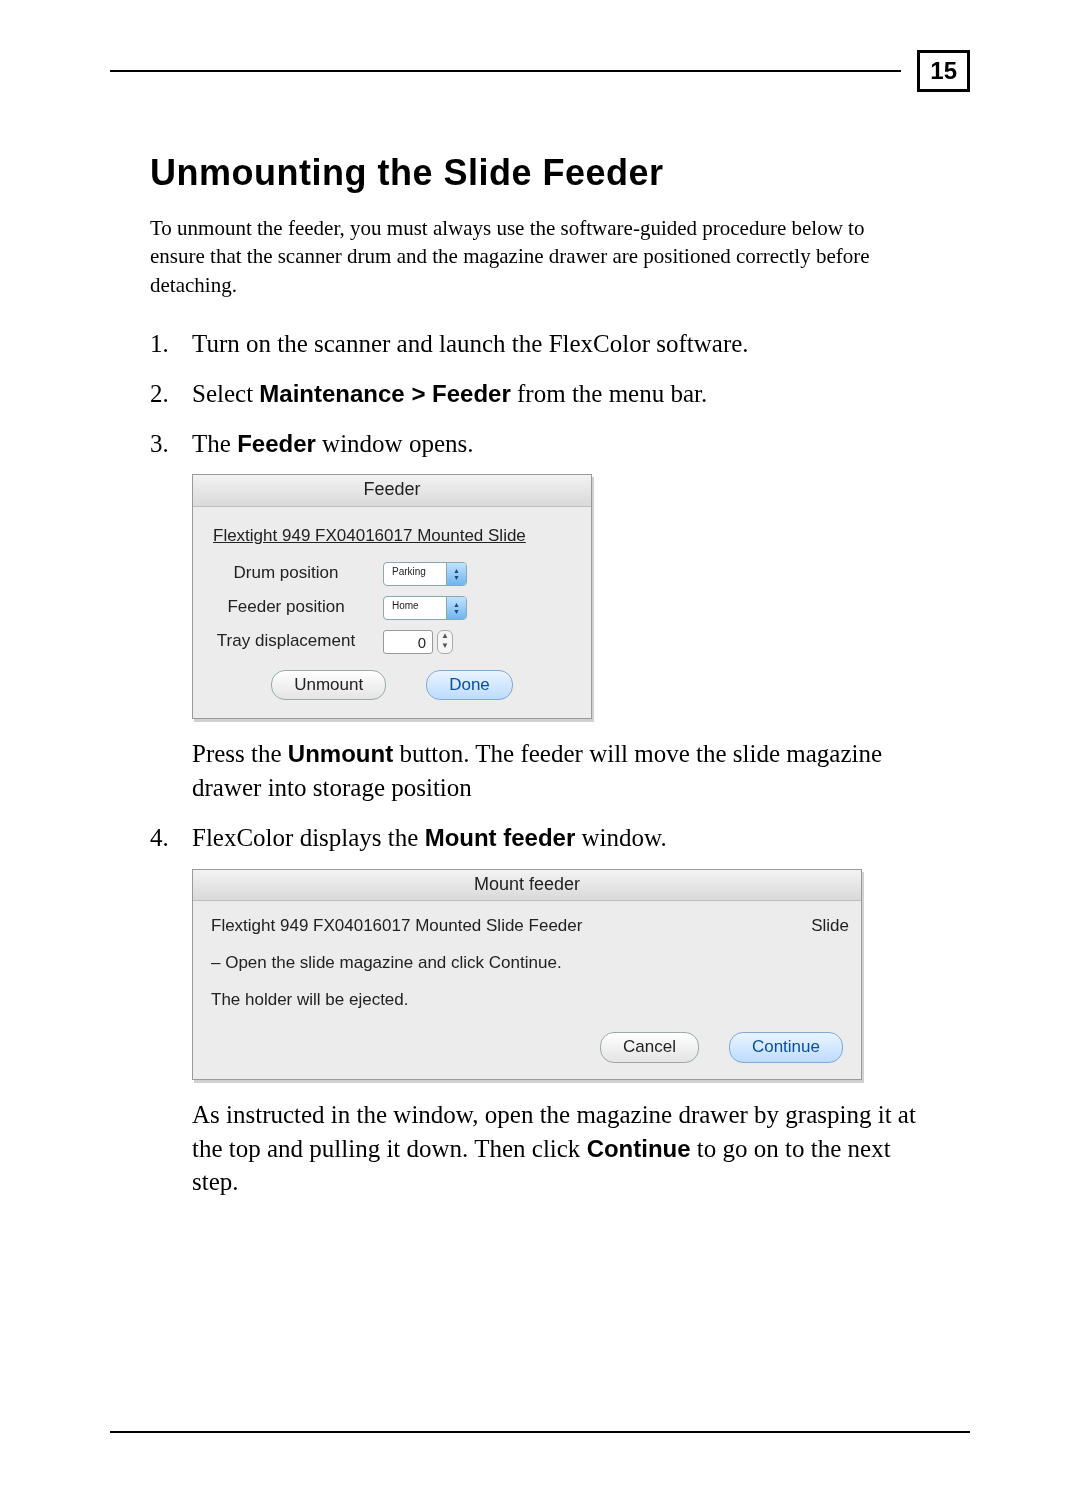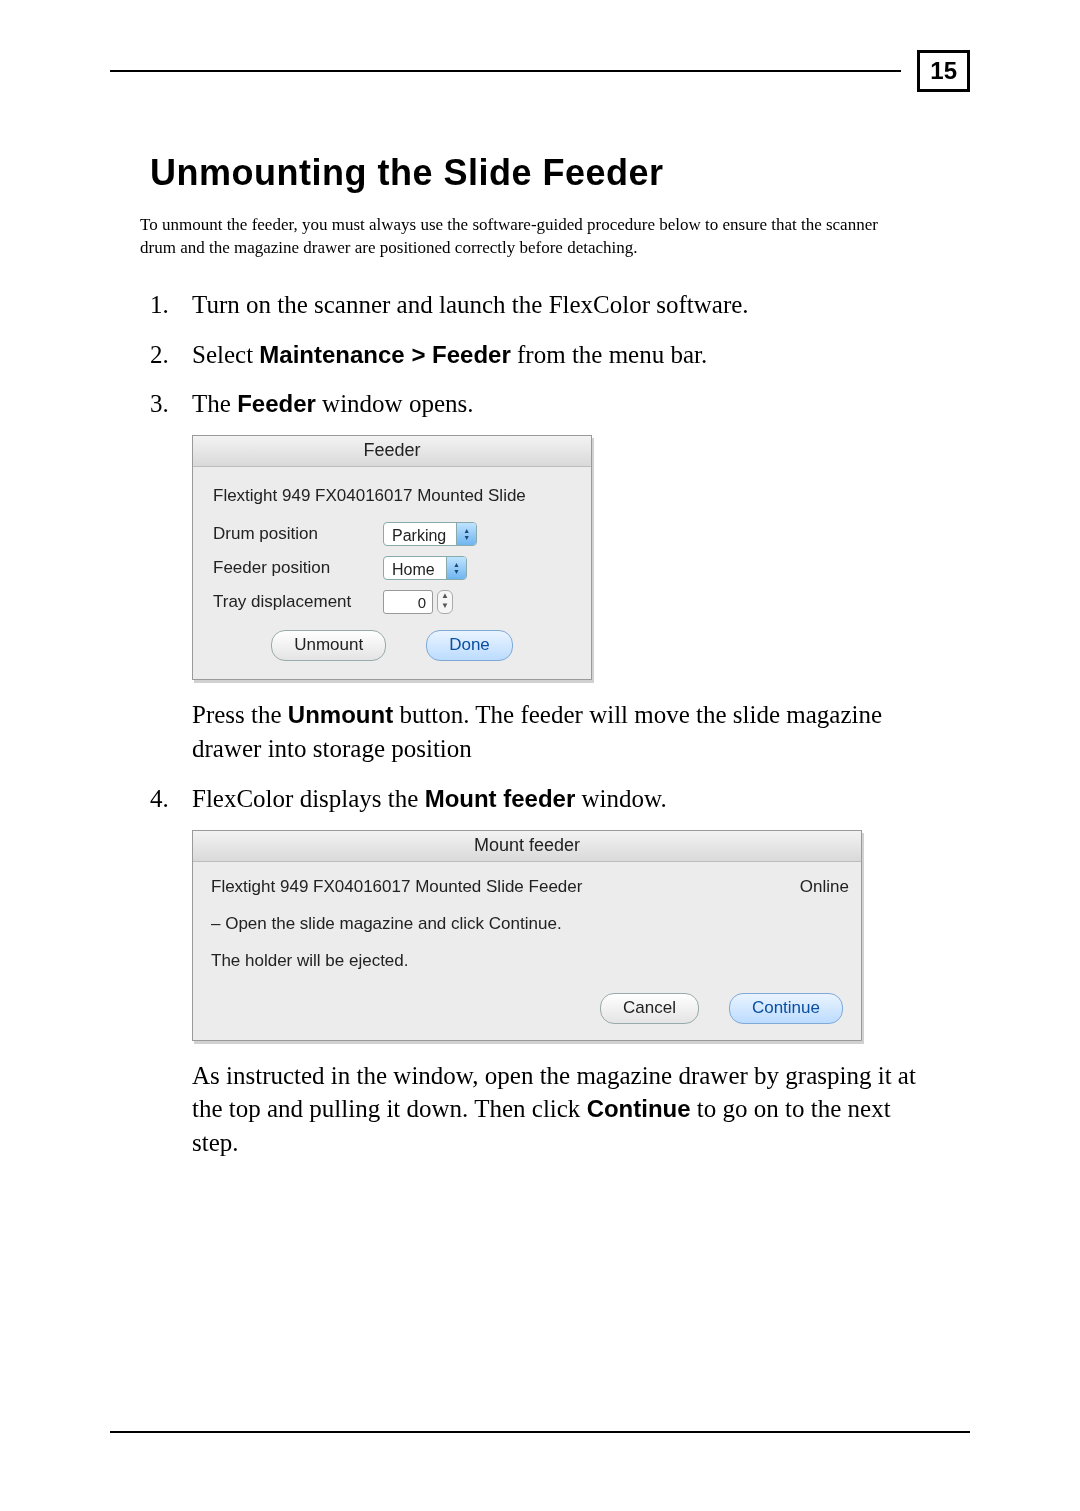--- a/index.html
+++ b/index.html
@@ -35,23 +35,23 @@
     font-size: 24px;
   }
   h1.section-title {
     font-family: Arial, Helvetica, sans-serif;
     font-weight: 900;
     font-size: 36px;
     margin: 0 0 20px 40px;
     letter-spacing: 0.5px;
   }
   .bodytext {
-    font-size: 17px;
+    font-size: 21px;
     line-height: 1.35;
-    margin: 0 0 28px 30px;
+    margin: 0 0 28px 40px;
     max-width: 760px;
   }
   ol.steps {
     list-style: none;
     margin-left: 40px;
     counter-reset: step;
     max-width: 780px;
   }
   ol.steps > li {
     counter-increment: step;
@@ -81,27 +81,27 @@
     width: 400px;
   }
   .dialog .titlebar {
     background: linear-gradient(#f3f3f3,#d9d9d9);
     text-align: center;
     font-size: 18px;
     padding: 2px 0 4px 0;
     border-bottom: 1px solid #bdbdbd;
   }
   .dialog .body { padding: 18px 20px 18px 20px; font-size: 18px; }
-  .dialog .device { margin-bottom: 14px; font-size: 17px; }
+  .dialog .device { margin-bottom: 14px; font-size: 17px; text-decoration: underline; }
   .dialog .row { display: flex; align-items: center; margin-bottom: 10px; }
-  .dialog .row .label { width: 170px; text-align: left; padding-right: 24px; font-size: 17px; }
+  .dialog .row .label { width: 170px; text-align: center; padding-right: 24px; font-size: 17px; }
   .aqua-select {
     display: inline-flex; align-items: stretch;
     height: 24px; border: 1px solid #8aa; border-radius: 4px; overflow: hidden;
-    background: #fff; font-size: 16px;
+    background: #fff; font-size: 10px;
   }
   .aqua-select .val { padding: 2px 10px 0 8px; min-width: 62px; }
   .aqua-select .btn {
     width: 20px;
     background: linear-gradient(#bfe3ff,#6fb5f0);
     display:flex; flex-direction:column; align-items:center; justify-content:center;
     border-left: 1px solid #8aa;
   }
   .aqua-select .btn::before { content:"▲"; font-size:7px; line-height:7px; color:#1a4a7a; }
   .aqua-select .btn::after  { content:"▼"; font-size:7px; line-height:7px; color:#1a4a7a; }
@@ -208,21 +208,21 @@
     </li>
 
     <li>
       <span>FlexColor displays the </span><span class="bold">Mount feeder</span><span> window.</span>
 
       <div class="dialog wide">
         <div class="titlebar">Mount feeder</div>
         <div class="body">
           <div class="toprow">
             <span>Flextight 949 FX04016017 Mounted Slide Feeder</span>
-            <span>Online</span>
+            <span>Slide</span>
           </div>
           <div class="line">– Open the slide magazine and click Continue.</div>
           <div class="line">The holder will be ejected.</div>
           <div class="buttons">
             <div class="aqua-btn">Cancel</div>
             <div class="aqua-btn primary">Continue</div>
           </div>
         </div>
       </div>
 

